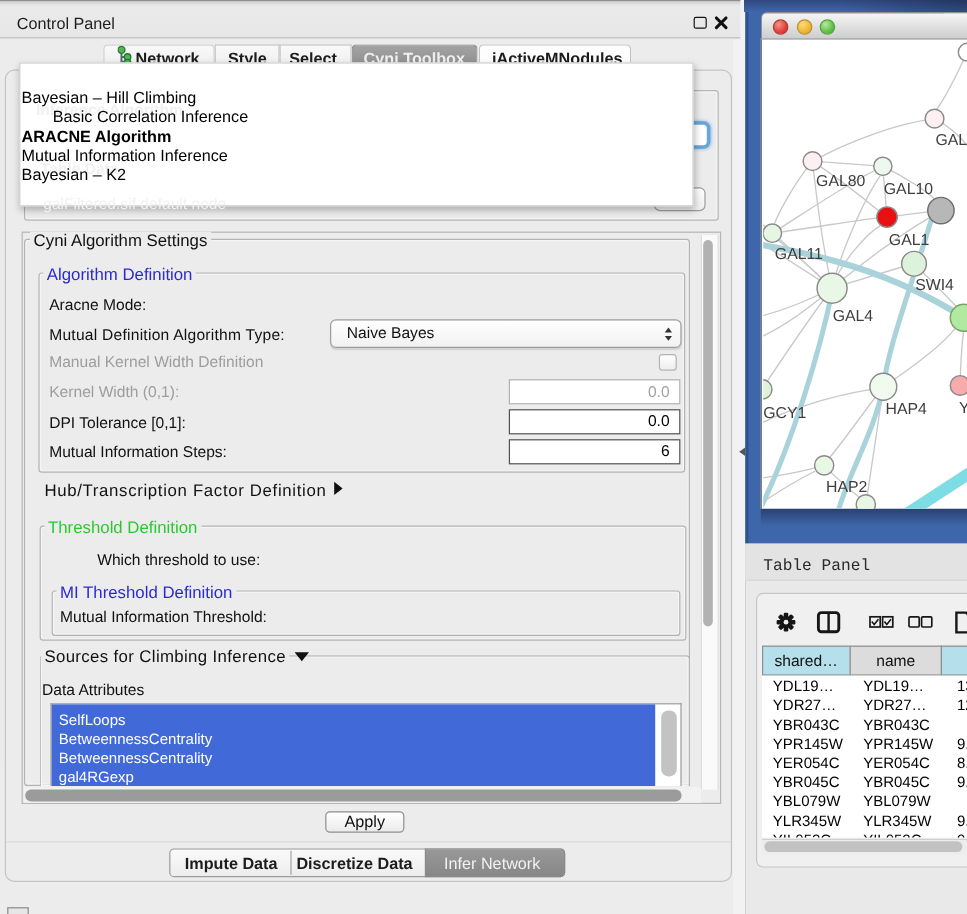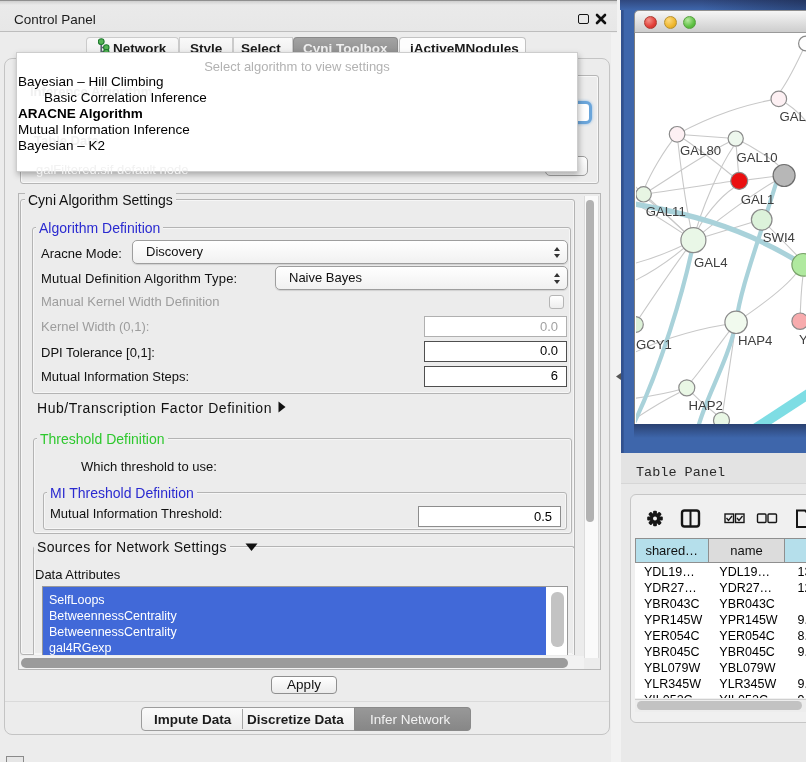--- a/index.html
+++ b/index.html
@@ -67,24 +67,20 @@
   <div class="abs" style="left:20px;top:656px;width:564px;height:13px;background:#f2f2f2;"></div>
   <div class="abs" style="left:21px;top:657.5px;width:547px;height:10px;background:#9b9b9b;border-radius:5px;"></div>
 
   <div class="abs" style="left:20px;top:199px;width:555px;height:456px;border:1px solid #b4b4b4;box-shadow:inset 0 0 0 1px #f6f6f6;border-radius:3px;box-sizing:border-box;"></div>
   <div class="glabel" style="left:25px;top:193px;color:#111;">Cyni Algorithm Settings</div>
 
   <div class="abs" style="left:32px;top:227px;width:539px;height:167px;border:1px solid #b4b4b4;box-shadow:inset 0 0 0 1px #f6f6f6;border-radius:3px;box-sizing:border-box;"></div>
   <div class="glabel" style="left:36px;top:221px;color:#2a2ad0;">Algorithm Definition</div>
 
   <div class="abs blbl" style="left:41px;top:246px;">Aracne Mode:</div>
-  <div class="combo" style="left:132px;top:240px;width:434px;height:22px;">
-      <span class="ct">Discovery</span>
-      <span class="spin"></span>
-    </div>
   <div class="abs blbl" style="left:41px;top:271px;letter-spacing:0.2px;">Mutual Definition Algorithm Type:</div>
   <div class="combo" style="left:275px;top:266px;width:291px;height:22px;">
       <span class="ct">Naive Bayes</span>
       <span class="spin"></span>
     </div>
   <div class="abs blbl" style="left:41px;top:294px;color:#9d9d9d;">Manual Kernel Width Definition</div>
   <div class="abs" style="left:549px;top:295px;width:15px;height:14px;background:linear-gradient(#ffffff,#ededed);border:1px solid #b5b5b5;border-radius:3px;box-sizing:border-box;"></div>
   <div class="abs blbl" style="left:41px;top:319px;color:#9d9d9d;">Kernel Width (0,1):</div>
   <div class="tfield" style="left:424px;top:316px;width:143px;height:21px;border:1px solid #b0b0b0;box-sizing:border-box;color:#a2a2a2;line-height:19px;padding-right:8px;">0.0</div>
   <div class="abs blbl" style="left:41px;top:345px;">DPI Tolerance [0,1]:</div>
@@ -97,24 +93,23 @@
       <path d="M1.5 0.5 L8.5 6 L1.5 11.5 Z" fill="#111"></path>
     </svg>
 
   <div class="abs" style="left:33px;top:438px;width:539px;height:96px;border:1px solid #b4b4b4;box-shadow:inset 0 0 0 1px #f6f6f6;border-radius:3px;box-sizing:border-box;"></div>
   <div class="glabel" style="left:37px;top:432px;color:#2ec82e;text-align:center;">Threshold Definition</div>
   <div class="abs blbl" style="left:81px;top:459px;">Which threshold to use:</div>
 
   <div class="abs" style="left:43px;top:492px;width:524px;height:38px;border:1px solid #b4b4b4;box-shadow:inset 0 0 0 1px #f6f6f6;border-radius:3px;box-sizing:border-box;"></div>
   <div class="glabel" style="left:47px;top:486px;color:#2a2ad0;">MI Threshold Definition</div>
   <div class="abs blbl" style="left:50px;top:506px;">Mutual Information Threshold:</div>
-  <div class="tfield" style="left:418px;top:506px;width:143px;height:21px;border:1px solid #8d8d8d;box-sizing:border-box;color:#000;line-height:19px;padding-right:8px;">0.5</div>
 
   <div class="abs" style="left:33px;top:546px;width:542px;height:109px;border:1px solid #b4b4b4;box-shadow:inset 0 0 0 1px #f6f6f6;border-radius:3px 3px 0 0;border-bottom:none;box-sizing:border-box;"></div>
-  <div class="glabel" style="left:34px;top:540px;color:#111;letter-spacing:0.3px;">Sources for Network Settings</div>
+  <div class="glabel" style="left:34px;top:540px;color:#111;letter-spacing:0.3px;">Sources for Climbing Inference</div>
   <svg class="abs" style="left:245px;top:542px;" width="13" height="10" viewBox="0 0 13 10">
       <path d="M0.5 1.5 L12.5 1.5 L6.5 9 Z" fill="#111"></path>
     </svg>
   <div class="abs blbl" style="left:35px;top:567px;">Data Attributes</div>
 
   <div class="abs" style="left:42px;top:586px;width:526px;height:69px;background:#fff;border:1px solid #999;border-bottom:none;box-sizing:border-box;"></div>
   <div class="abs" style="left:43px;top:587px;width:503px;height:68px;background:#4169d8;"></div>
   <div class="abs" style="left:49px;top:593px;font-size:12.5px;color:#fff;">SelfLoops</div>
   <div class="abs" style="left:49px;top:609px;font-size:12.5px;color:#fff;">BetweennessCentrality</div>
   <div class="abs" style="left:49px;top:625px;font-size:12.5px;color:#fff;">BetweennessCentrality</div>
@@ -131,21 +126,20 @@
   <div class="abs" style="left:154px;top:712px;font-size:13.5px;font-weight:bold;color:#1c1c1c;">Impute Data</div>
   <div class="abs" style="left:247px;top:712px;font-size:13.5px;font-weight:bold;color:#1c1c1c;">Discretize Data</div>
   <div class="abs" style="left:370px;top:712px;font-size:13.5px;color:#f2f2f2;">Infer Network</div>
 
   <div class="abs" style="left:6px;top:756px;width:18px;height:10px;border:1.5px solid #8a8a8a;background:#e6e6e6;box-sizing:border-box;"></div>
 
   <div class="abs" style="left:16px;top:52px;width:562px;height:120px;background:#fff;border:1px solid #cdcdcd;box-shadow:1px 3px 6px rgba(0,0,0,0.28);box-sizing:border-box;"></div>
   <div class="abs" style="left:30px;top:84px;font-size:13px;font-weight:bold;color:#f0f0f0;">Inference Algorithm</div>
   <div class="abs" style="left:34px;top:133px;font-size:13px;font-weight:bold;color:#f1f1f1;">Table Data</div>
   <div class="abs" style="left:36px;top:162px;font-size:13px;color:#f1f1f1;">galFiltered.sif default node</div>
-  <div class="abs" style="left:16px;top:59px;width:562px;text-align:center;font-size:13px;color:#b2b2b2;">Select algorithm to view settings</div>
   <div class="abs" style="left:18px;top:74px;font-size:13.5px;color:#000;">Bayesian – Hill Climbing</div>
   <div class="abs" style="left:32px;top:90px;font-size:13.5px;color:#000;margin-left:12px;">Basic Correlation Inference</div>
   <div class="abs" style="left:18px;top:106px;font-size:13.5px;font-weight:bold;color:#000;">ARACNE Algorithm</div>
   <div class="abs" style="left:18px;top:122px;font-size:13.5px;color:#000;">Mutual Information Inference</div>
   <div class="abs" style="left:18px;top:138px;font-size:13.5px;color:#000;">Bayesian – K2</div>
 
   <div class="abs" style="left:611px;top:33px;width:10px;height:729px;background:#f2f2f2;"></div>
   <div class="abs" style="left:617px;top:0;width:4px;height:33px;background:#f2f2f2;"></div>
   <svg class="abs" style="left:614px;top:372px;" width="8" height="9" viewBox="0 0 8 9">
       <path d="M7 1 L2 4.5 L7 8 Z" fill="#555"></path>

